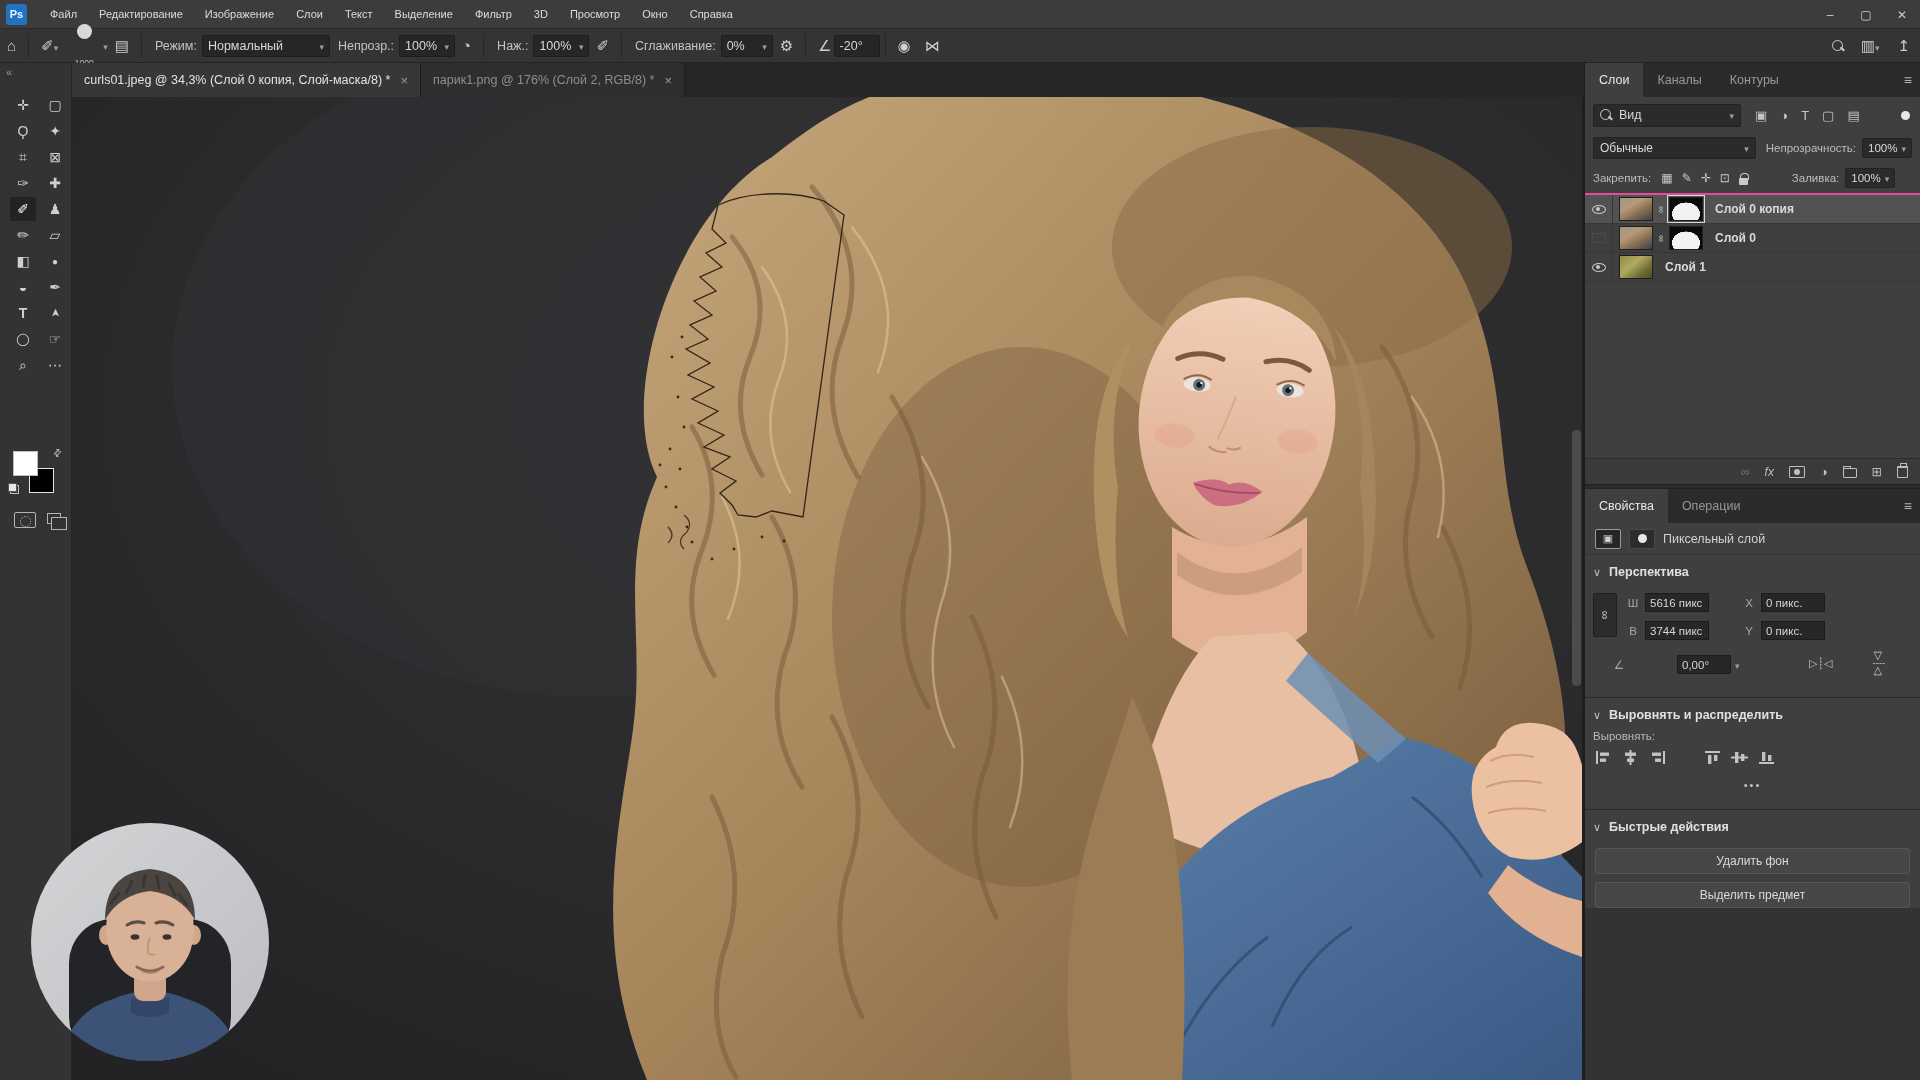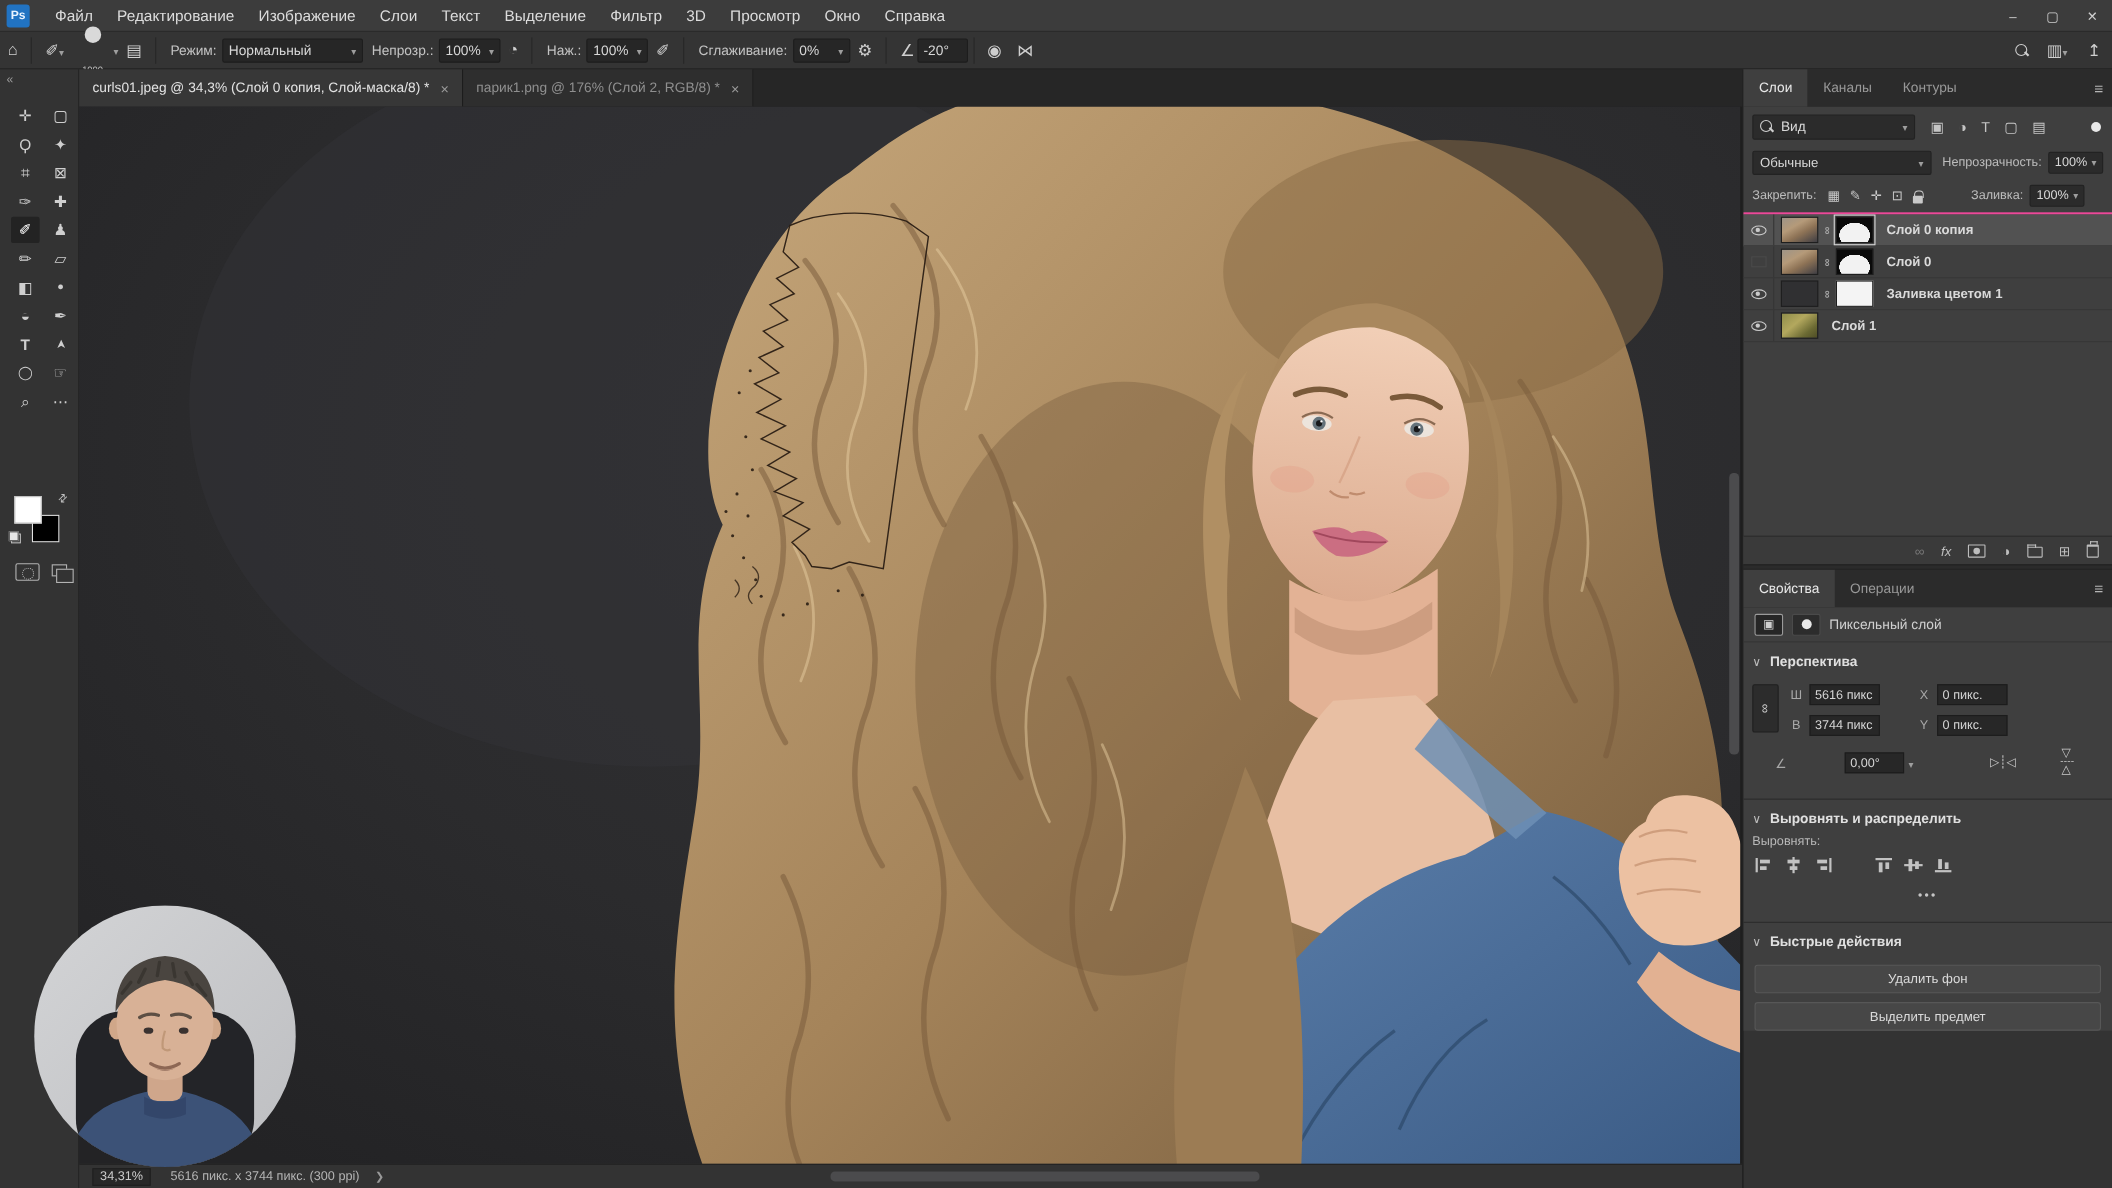--- a/index.html
+++ b/index.html
@@ -7,21 +7,21 @@
        font-family:"Liberation Sans",sans-serif;color:#d6d6d6;background:#1e1e1e;padding-left:16px;
        -webkit-font-smoothing:antialiased;}
   .app *{box-sizing:border-box;}
 
   
   .titlebar{position:absolute;left:0;top:0;width:1920px;height:29px;background:#3c3c3c;
             display:flex;align-items:center;border-bottom:1px solid #2a2a2a;}
   .ps-logo{width:21px;height:21px;margin-left:6px;border-radius:3px;background:#2173c2;
            color:#eaf4ff;font-size:11px;font-weight:bold;display:flex;align-items:center;justify-content:center;}
   .menus{display:flex;margin-left:12px;}
-  .menu-item{padding:0 11px;font-size:14px;color:#dcdcdc;line-height:29px;cursor:default;}
+  .menu-item{padding:0 11px;font-size:11px;color:#dcdcdc;line-height:29px;cursor:default;}
   .win-controls{position:absolute;right:0;top:0;height:29px;display:flex;}
   .win-btn{width:36px;height:29px;display:flex;align-items:center;justify-content:center;
            font-size:12px;color:#cfcfcf;}
 
   
   .optionsbar{position:absolute;left:0;top:29px;width:1920px;height:34px;background:#343434;
               border-bottom:1px solid #232323;display:flex;align-items:center;font-size:12.5px;}
   .ob-icon{color:#cfcfcf;font-size:15px;padding:0 7px;}
   .ob-divider{width:1px;height:24px;background:#272727;margin:0 5px;}
   .ob-label{color:#c3c3c3;margin:0 5px 0 8px;}
@@ -392,26 +392,20 @@
           <circle cx="640" cy="462" r="1.4"></circle>
         <circle cx="690" cy="440" r="1.4"></circle>
           <circle cx="712" cy="444" r="1.4"></circle>
           <circle cx="662" cy="452" r="1.4"></circle>
       </g>
       <path d="M612 418 q10 8 2 18 q-10 8 -2 16 M596 430 q8 8 0 16" stroke="#2a1e14" stroke-width="1.2" fill="none" opacity="0.8"></path>
     </svg>
   </div>
   <div class="vscroll"></div>
 
-  <div class="statusbar" style="position:absolute;">
-    <span class="zoom-field">34,31%</span>
-    <span class="doc-info">5616 пикс. x 3744 пикс. (300 ppi)</span>
-    <span class="status-chevron">❯</span>
-    <span class="hscroll"></span>
-  </div>
 
   <div class="dock">
 
     <div class="ptabs">
       <span class="ptab active">Слои</span>
       <span class="ptab">Каналы</span>
       <span class="ptab">Контуры</span>
       <span class="pmenu">≡</span>
     </div>
     <div class="panel-body">
@@ -469,29 +463,20 @@
           <span class="layer-name">Слой 0 копия</span>
         </div>
         <div class="layer-row">
           <span class="eye-cell">
               <span class="eye-empty"></span>
             </span>
           <span class="thumb t-photo"></span>
           <span class="chain">∞</span>
           <span class="mask-thumb"></span>
           <span class="layer-name">Слой 0</span>
-        </div>
-        <div class="layer-row">
-          <span class="eye-cell">
-              <span class="eye"></span>
-            </span>
-          <span class="thumb t-fill"></span>
-          <span class="chain">∞</span>
-          <span class="mask-thumb white"></span>
-          <span class="layer-name">Заливка цветом 1</span>
         </div>
         <div class="layer-row">
           <span class="eye-cell">
               <span class="eye"></span>
             </span>
           <span class="thumb t-yellow"></span>
           <span class="layer-name">Слой 1</span>
         </div>
       </div>
       <div class="panel-footer">

